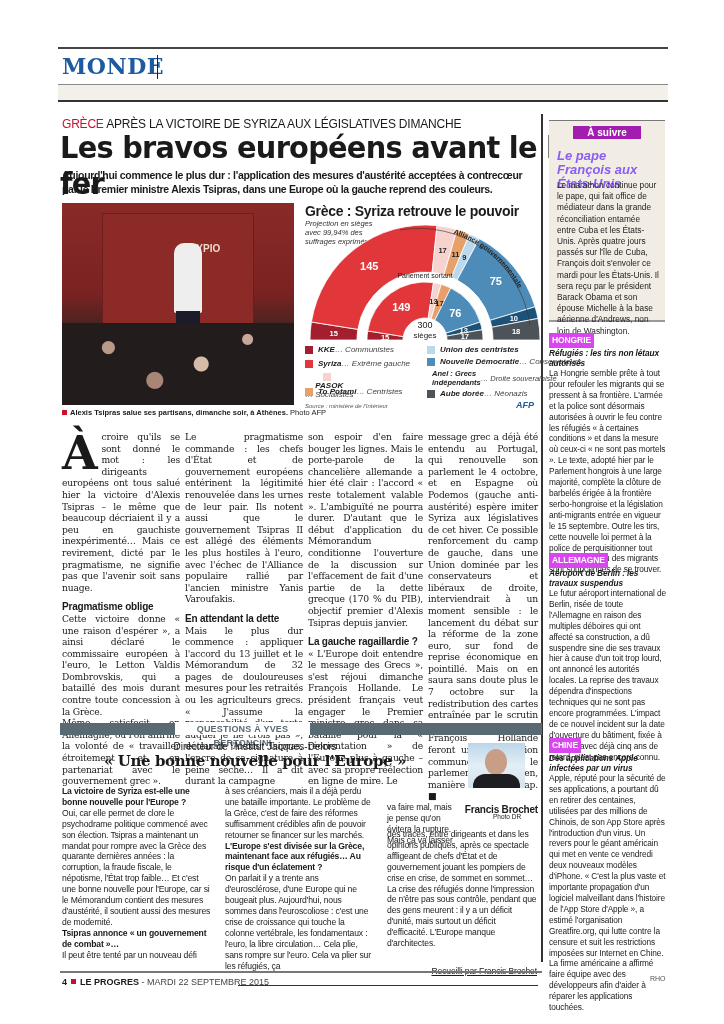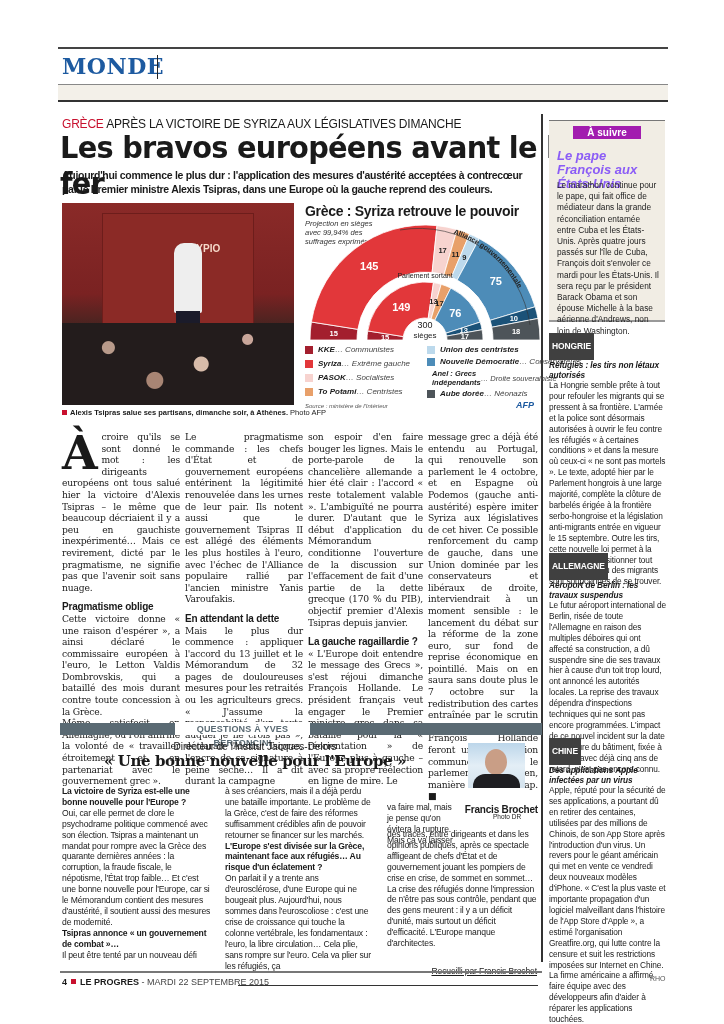--- a/index.html
+++ b/index.html
@@ -45,21 +45,21 @@
   .col p{margin:0;}
   .dropcap{float:left;font-family:"DejaVu Serif",serif;font-size:46px;line-height:40px;margin:2px 4px 0 0;font-weight:bold;}
   .sig{text-align:right;font-family:"Liberation Sans",sans-serif;font-weight:bold;font-size:10px;margin-top:2px;}
   
   .asuivre{left:549px;top:120px;width:116px;height:200px;background:#f1ede4;border-bottom:2px solid #999;}
   .asuivre-top{position:absolute;left:0;top:0;width:116px;height:1px;background:#777;}
   .asuivre-tag{position:absolute;left:24px;top:6px;width:68px;height:13px;background:#a21caf;color:#fff;font-size:10px;font-weight:bold;text-align:center;line-height:13px;}
   .asuivre-h{position:absolute;left:8px;top:29px;width:106px;font-size:13px;font-style:italic;font-weight:bold;line-height:14px;color:#8b5cf6;}
   .asuivre-p{position:absolute;left:8px;top:60px;width:104px;font-size:8.3px;line-height:11.2px;color:#222;}
   .brief{position:absolute;left:549px;width:117px;font-size:8.3px;line-height:10.9px;letter-spacing:-0.1px;}
-  .brief .tag{display:inline-block;background:#404040;color:#fff;font-weight:bold;font-size:8.5px;padding:8px 3px;line-height:11px;}
+  .brief .tag{display:inline-block;background:#d946ef;color:#fff;font-weight:bold;font-size:8.5px;padding:2px 3px;line-height:11px;}
   .brief .bh{font-weight:bold;font-style:italic;line-height:10px;}
   .brief p{margin:0;}
   
   .q-bar{left:60px;top:723px;width:482px;height:12px;background:#5a6a73;}
   .q-label{left:175px;top:722px;width:135px;height:13px;background:#fff;color:#5a6a73;font-size:9px;font-weight:bold;text-align:center;line-height:14px;letter-spacing:0.2px;}
   .dir{left:60px;top:741px;width:390px;text-align:center;font-size:10px;}
   .quote{left:60px;top:752px;width:390px;text-align:center;font-family:"DejaVu Serif",serif;font-weight:bold;font-size:15px;letter-spacing:-0.4px;}
   .portrait{left:468px;top:743px;width:57px;height:45px;background:linear-gradient(180deg,#bcd6ea 0%,#e3eef6 50%,#d4e3ee 100%);overflow:hidden;}
   .portrait .face{position:absolute;left:17px;top:6px;width:22px;height:26px;border-radius:50%;background:#c99e86;}
   .portrait .suit{position:absolute;left:5px;top:31px;width:47px;height:20px;border-radius:12px 12px 0 0;background:#1e1e22;}
@@ -158,21 +158,21 @@
     <div class="leg-item" style="left: 0px; top: 0px;">
       <span class="leg-sw" style="background: rgb(163, 31, 46);"></span>
       <span class="leg-name">KKE</span>
       <span class="leg-desc"> … Communistes</span>
     </div>
     <div class="leg-item" style="left: 0px; top: 14px;">
       <span class="leg-sw" style="background: rgb(226, 55, 58);"></span>
       <span class="leg-name">Syriza</span>
       <span class="leg-desc"> … Extrême gauche</span>
     </div>
-    <div class="leg-item" style="left: 0px; top: 28px;">
+    <div class="leg-item" style="left: 0px; top: 28px; flex-direction: column;">
       <span class="leg-sw" style="background: rgb(247, 211, 207);"></span>
       <span class="leg-name">PASOK</span>
       <span class="leg-desc"> … Socialistes</span>
     </div>
     <div class="leg-item" style="left: 0px; top: 42px;">
       <span class="leg-sw" style="background: rgb(232, 160, 106);"></span>
       <span class="leg-name">To Potami</span>
       <span class="leg-desc"> … Centristes</span>
     </div>
     <div class="leg-item" style="left: 122px; top: 0px;">

